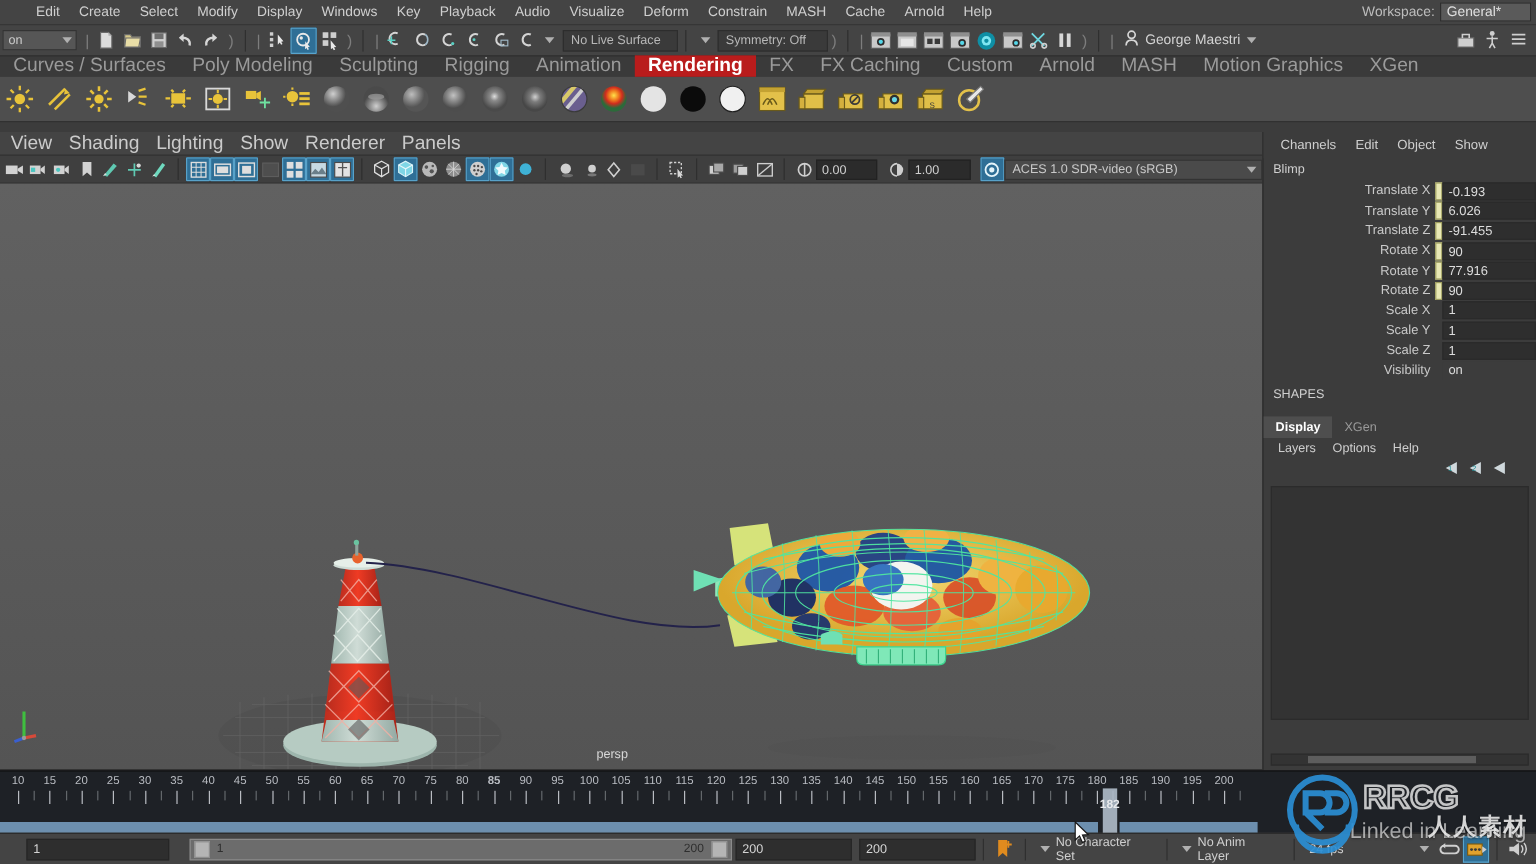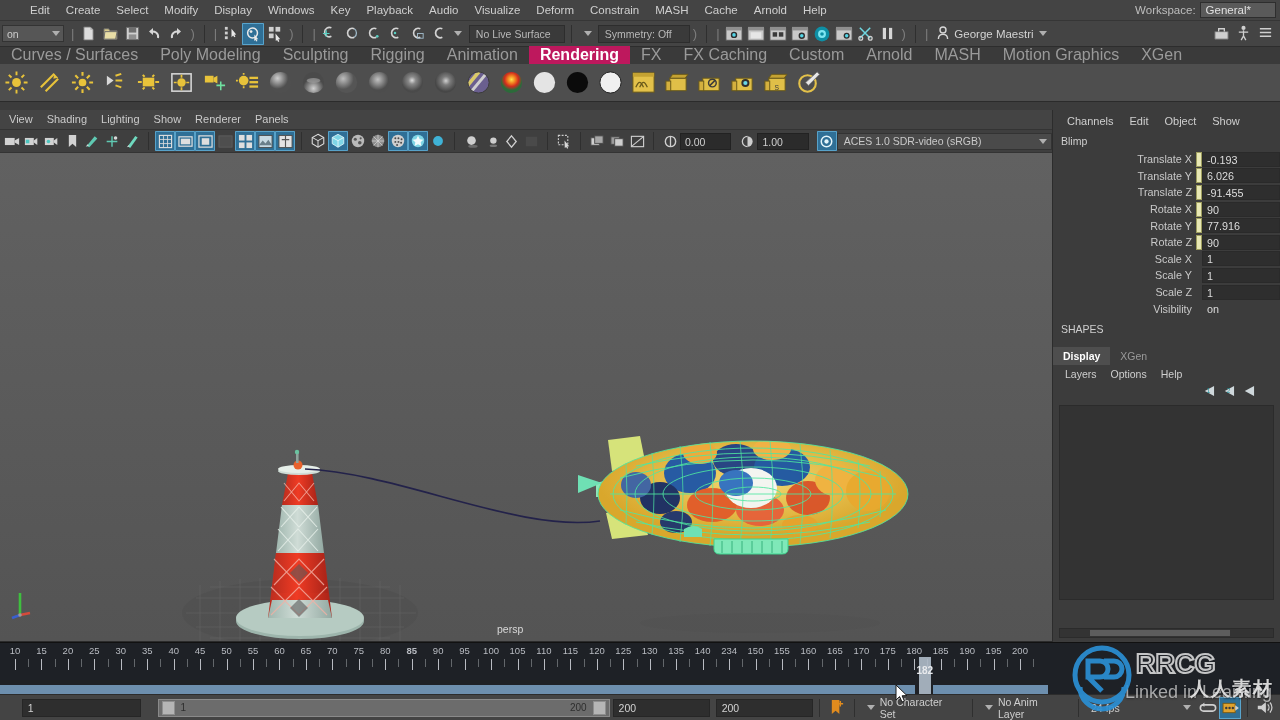--- a/index.html
+++ b/index.html
@@ -66,35 +66,35 @@
 
   
   .shelftabs {
     height:18px; background:#3a3a3a; display:flex; align-items:flex-end;
     border-top:1px solid #2d2d2d; padding-left:0px;
   }
   .shelftab {
     font-size:16px; color:#9a9a9a; padding:2px 11px 2px 11px; line-height:14px;
     height:18px;
   }
-  .shelftab.active { background:#be185d; color:#ffffff; font-weight:bold; }
+  .shelftab.active { background:#b91c1c; color:#ffffff; font-weight:bold; }
 
   
   .shelfrow {
     height:38px; background:#4e4e4e; display:flex; align-items:center;
     padding-left:0px; border-bottom:1px solid #2b2b2b;
   }
   .shelficon { width:33px; height:33px; flex:0 0 auto; display:flex; align-items:center; justify-content:center; }
 
   
   .vp-wrap { position:absolute; left:0; top:110px; width:1052px; height:532px; background:#2b2b2b; }
   .vp-menubar {
     height:19px; background:#444444; display:flex; align-items:center; padding-left:2px;
   }
-  .vp-menubar .mi { padding:0 7px; font-size:11px; color:#cbcbcb; line-height:19px; }
+  .vp-menubar .mi { padding:0 7px; font-size:16px; color:#cbcbcb; line-height:19px; }
   .vp-toolbar {
     height:24px; background:#3f3f3f; display:flex; align-items:center;
     border-top:1px solid #343434; border-bottom:1px solid #343434; padding-left:2px;
   }
   .vtb { width:20px; height:20px; display:flex; align-items:center; justify-content:center; flex:0 0 auto; border-radius:1px;}
   .vtb.on { background:#2f6f96; box-shadow:inset 0 0 0 1px #58a2c9; }
   .numfield {
     background:#2b2b2b; border:1px solid #222; color:#cfcfcf; font-size:10.5px;
     height:17px; width:52px; padding:0 4px; line-height:16px; text-align:left;
   }
@@ -1257,21 +1257,21 @@
         <div class="tl-tick" style="left: 636.513px; opacity: 0.45; height: 8px;"></div>
         <div class="tl-tick-lbl" style="left: 649.737px;">130</div>
         <div class="tl-tick" style="left: 649.737px;"></div>
         <div class="tl-tick" style="left: 662.961px; opacity: 0.45; height: 8px;"></div>
         <div class="tl-tick-lbl" style="left: 676.184px;">135</div>
         <div class="tl-tick" style="left: 676.184px;"></div>
         <div class="tl-tick" style="left: 689.408px; opacity: 0.45; height: 8px;"></div>
         <div class="tl-tick-lbl" style="left: 702.632px;">140</div>
         <div class="tl-tick" style="left: 702.632px;"></div>
         <div class="tl-tick" style="left: 715.855px; opacity: 0.45; height: 8px;"></div>
-        <div class="tl-tick-lbl" style="left: 729.079px;">234</div>
+        <div class="tl-tick-lbl" style="left: 729.079px;">145</div>
         <div class="tl-tick" style="left: 729.079px;"></div>
         <div class="tl-tick" style="left: 742.303px; opacity: 0.45; height: 8px;"></div>
         <div class="tl-tick-lbl" style="left: 755.526px;">150</div>
         <div class="tl-tick" style="left: 755.526px;"></div>
         <div class="tl-tick" style="left: 768.75px; opacity: 0.45; height: 8px;"></div>
         <div class="tl-tick-lbl" style="left: 781.974px;">155</div>
         <div class="tl-tick" style="left: 781.974px;"></div>
         <div class="tl-tick" style="left: 795.197px; opacity: 0.45; height: 8px;"></div>
         <div class="tl-tick-lbl" style="left: 808.421px;">160</div>
         <div class="tl-tick" style="left: 808.421px;"></div>

